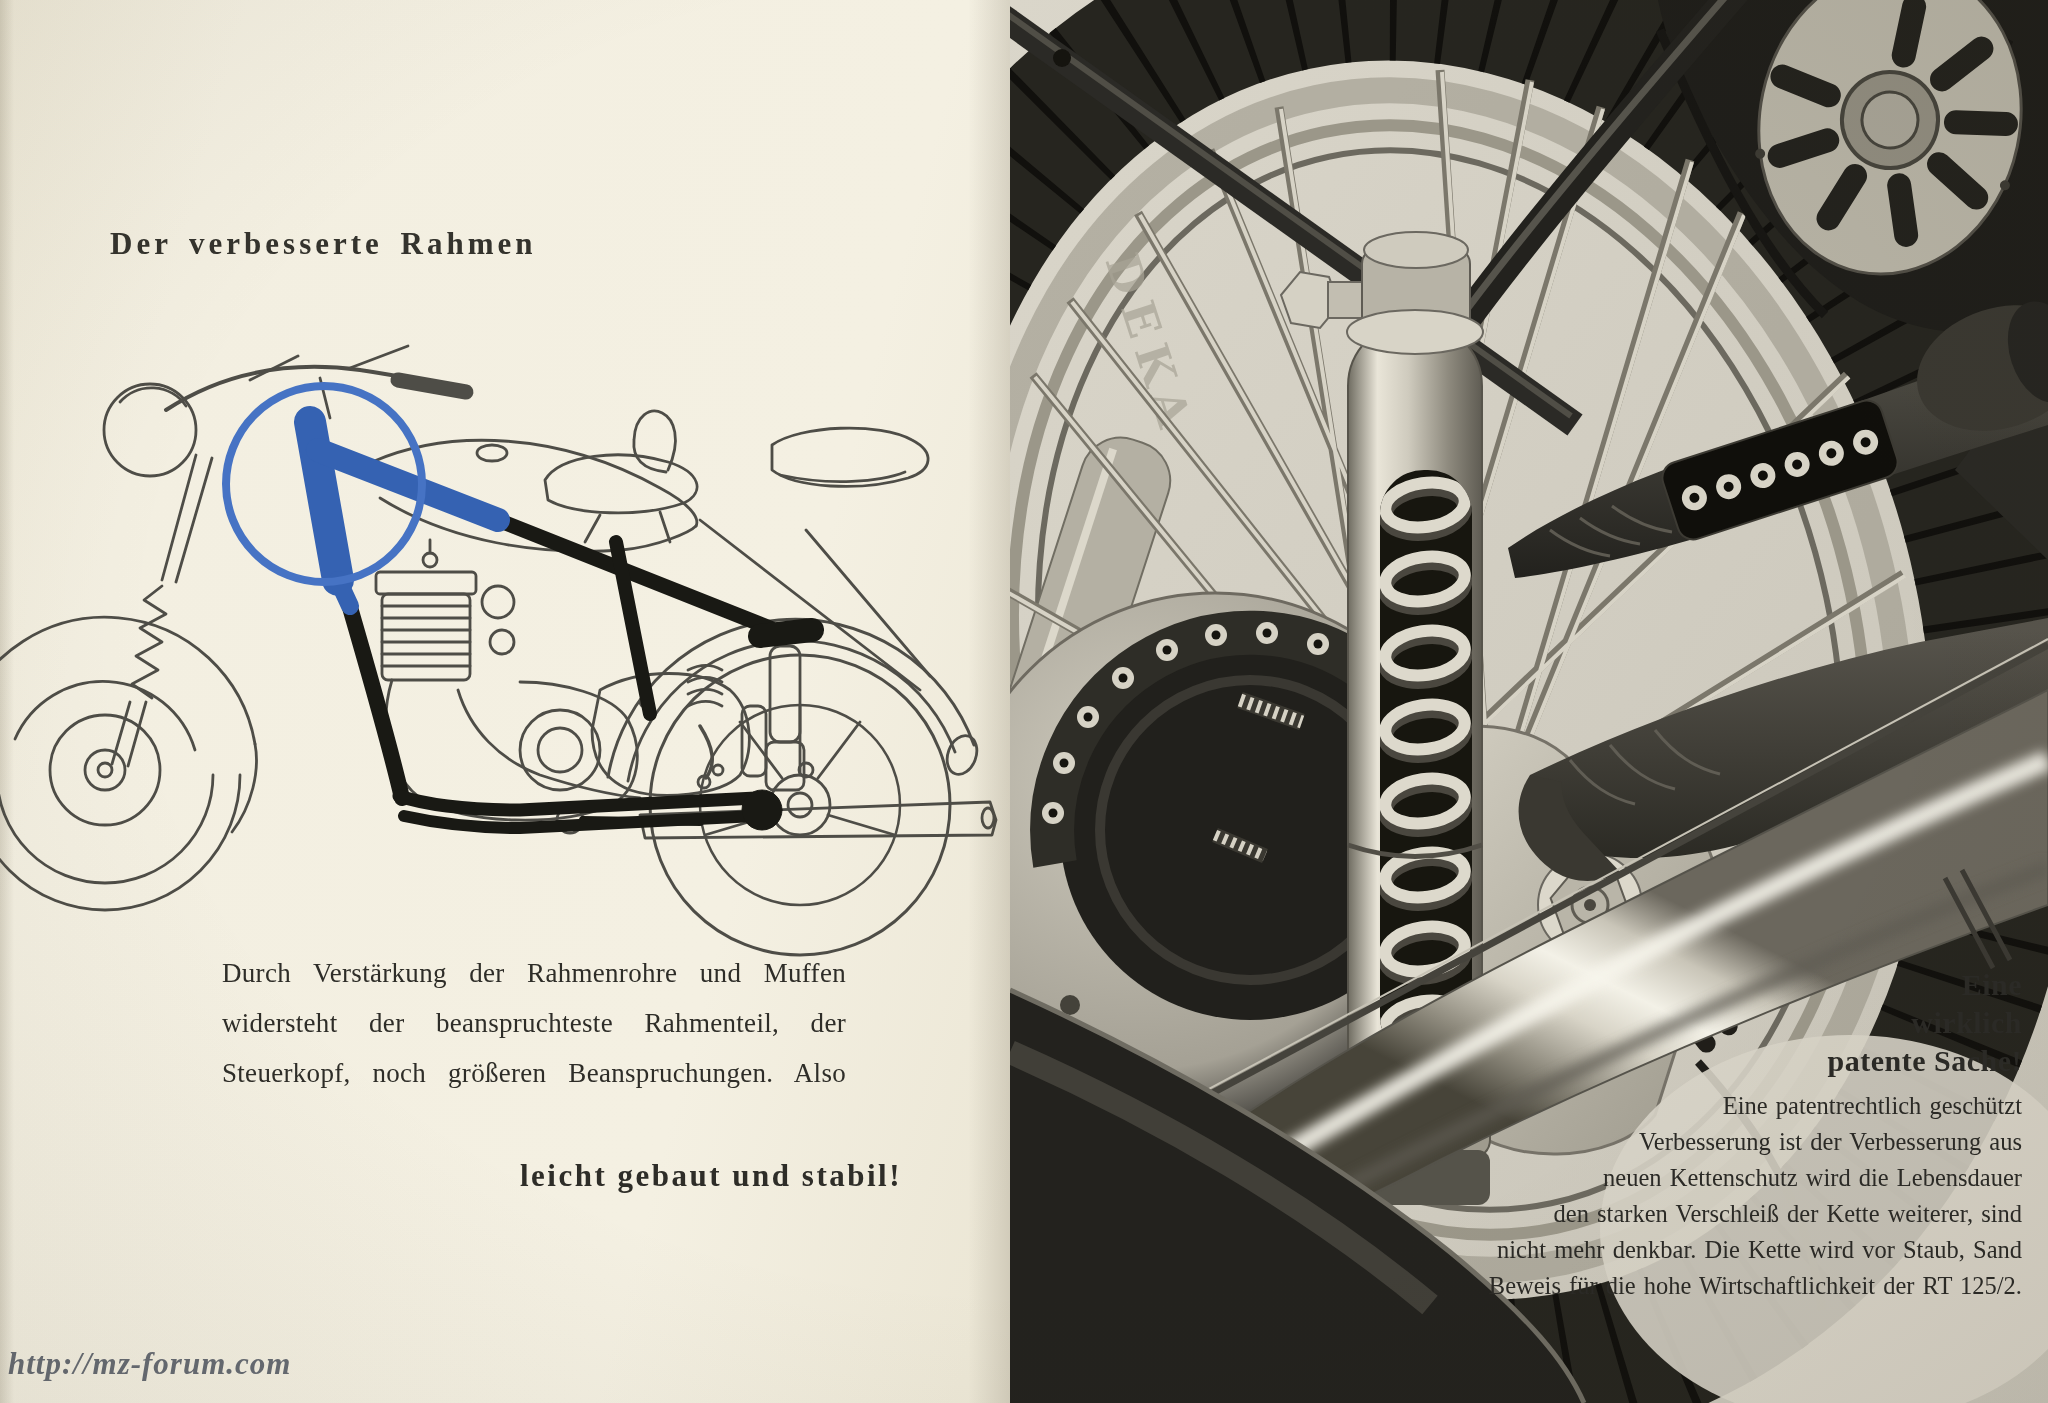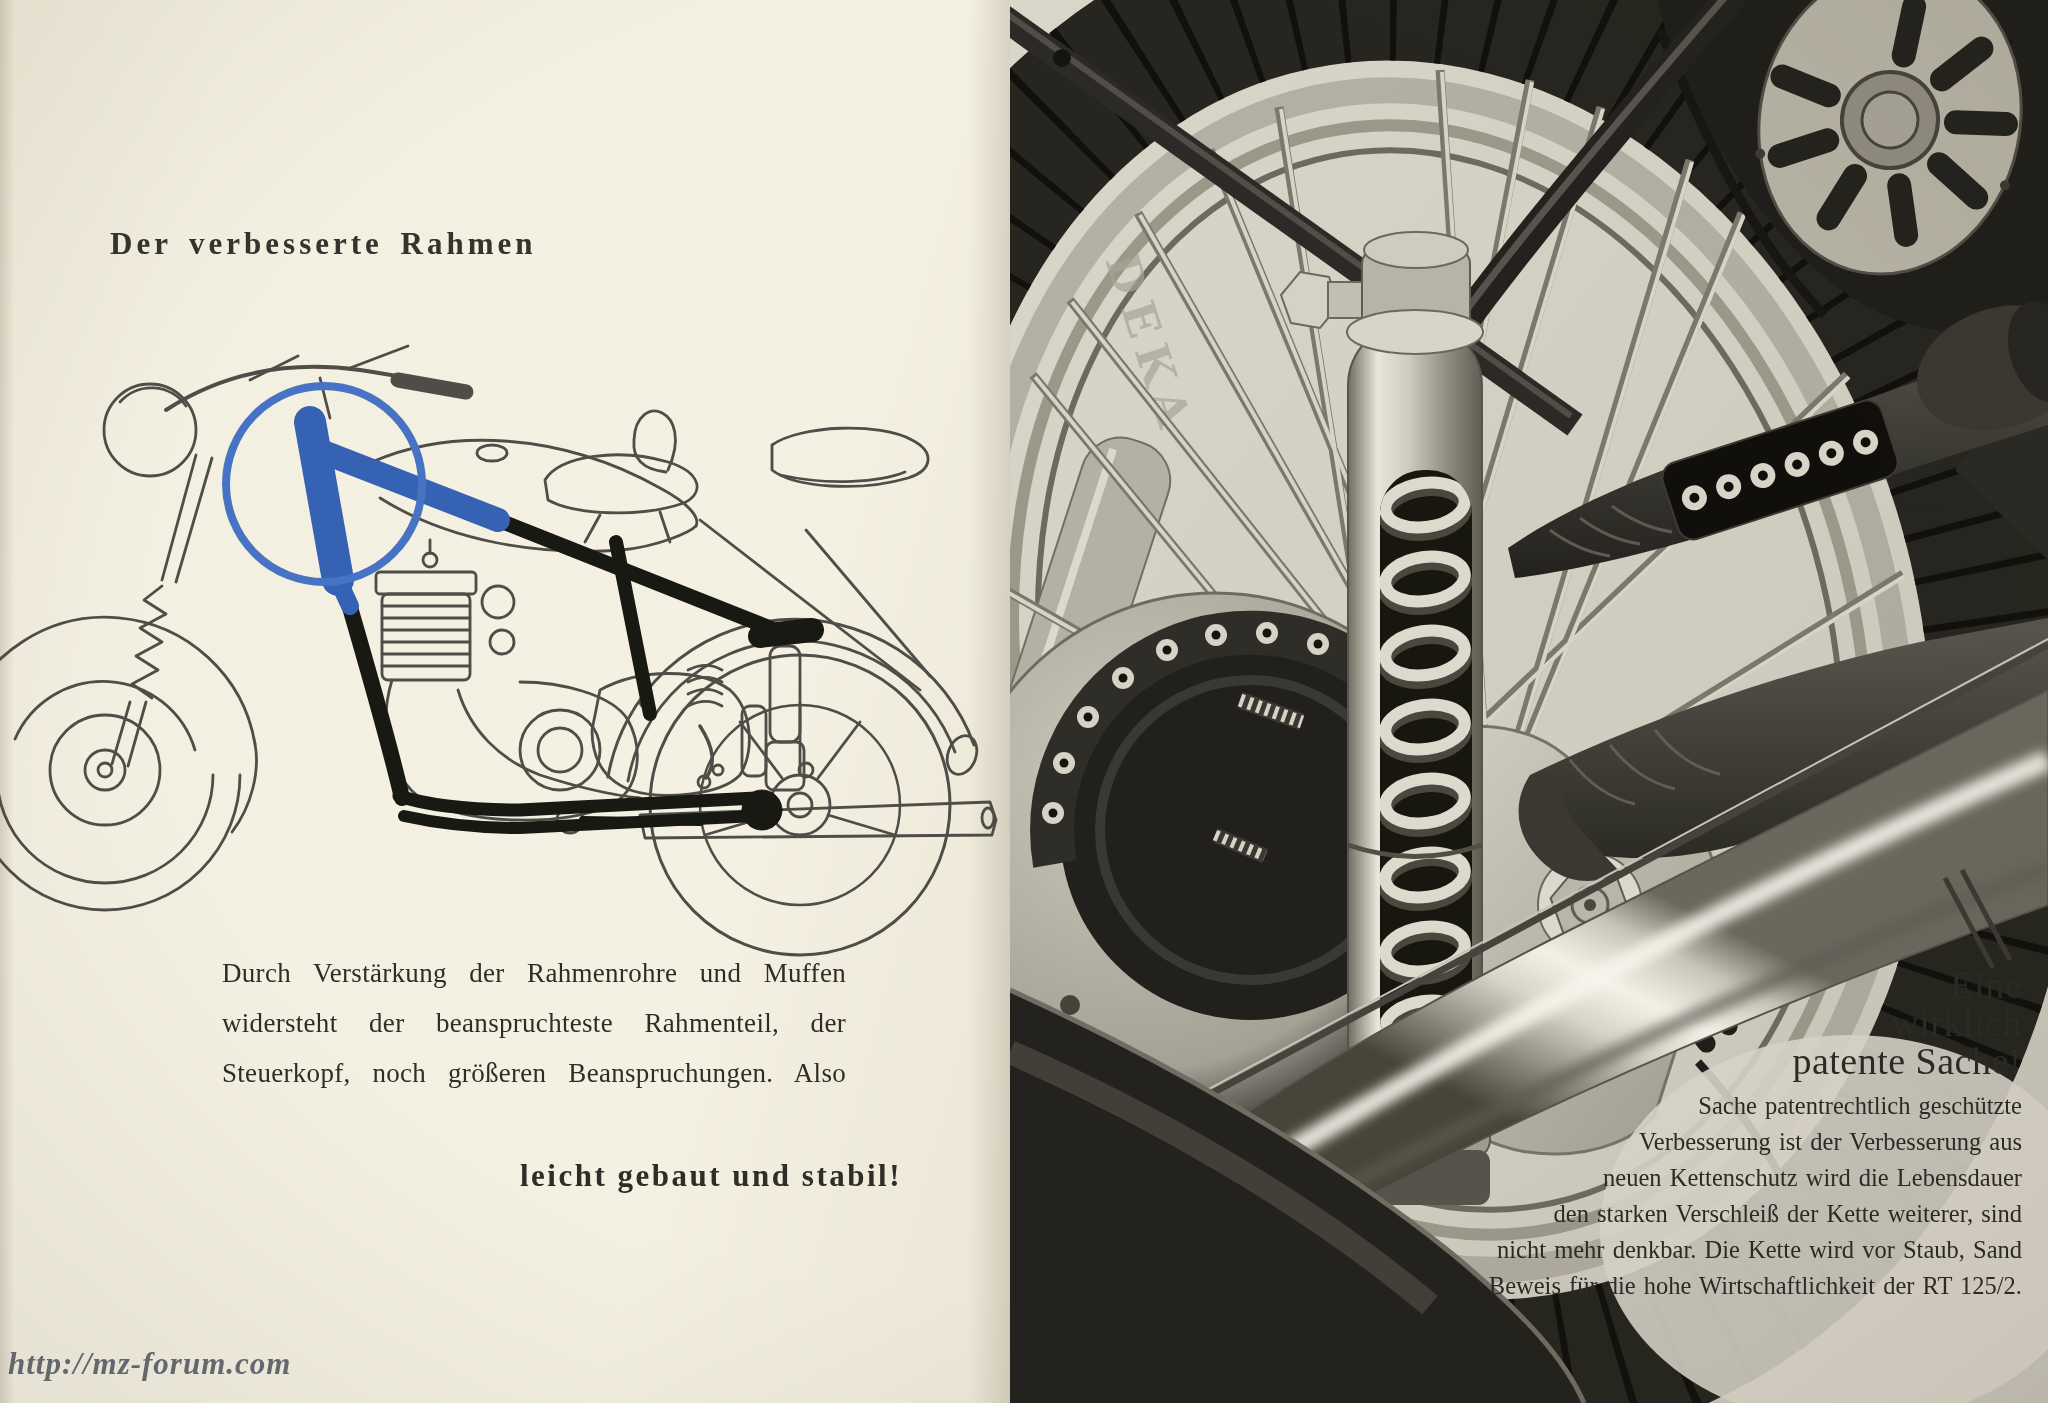--- a/index.html
+++ b/index.html
@@ -19,21 +19,21 @@
   .jline{height:50px;overflow:hidden;text-align:justify;letter-spacing:.3px;}
   .jline::after{content:"";display:inline-block;width:100%;height:0;}
   .slogan{position:absolute;left:520px;top:1158px;font-size:31px;font-weight:700;
     letter-spacing:2.5px;color:#2e2d28;white-space:nowrap;}
   .watermark{position:absolute;left:8px;top:1346px;font-size:31px;font-weight:700;
     font-style:italic;color:#4e5460;opacity:.85;letter-spacing:1px;}
   
   .page-right{position:absolute;left:1010px;top:0;width:1038px;height:1403px;background:#cdc9bd;}
   .page-right svg{position:absolute;left:0;top:0;}
   .caption{position:absolute;right:26px;top:966px;text-align:right;color:#2b2a26;z-index:5;}
-  .cap-head{font-size:38px;font-weight:400;line-height:38px;letter-spacing:.5px;}
+  .cap-head{font-size:30px;font-weight:700;line-height:38px;letter-spacing:.5px;}
   .cap-body{margin-top:8px;font-size:24.5px;line-height:36px;word-spacing:2px;}
   .cap-body div{white-space:nowrap;}
   
   .sk{stroke:#4e4d47;stroke-width:2.8;fill:none;stroke-linecap:round;stroke-linejoin:round;}
   .skb{stroke:#191914;fill:none;stroke-linecap:round;stroke-linejoin:round;}
   .vig{position:absolute;inset:0;pointer-events:none;
     background:radial-gradient(ellipse at 50% 45%,rgba(0,0,0,0) 60%,rgba(50,40,15,.07) 100%);}
 </style>
 </head>
 <body>
@@ -419,21 +419,21 @@
       </g>
     </svg>
 
     <div class="caption">
       <div class="cap-head">
         <div>Eine</div>
         <div>wirklich</div>
         <div>patente Sache!</div>
       </div>
       <div class="cap-body">
-        <div>Sache patentrechtlich geschützte</div>
+        <div>Eine patentrechtlich geschützt</div>
         <div>Verbesserung ist der Verbesserung aus</div>
         <div>neuen Kettenschutz wird die Lebensdauer</div>
         <div>den starken Verschleiß der Kette weiterer, sind</div>
         <div>nicht mehr denkbar. Die Kette wird vor Staub, Sand</div>
         <div>Beweis für die hohe Wirtschaftlichkeit der RT 125/2.</div>
       </div>
     </div>
   </section>
 
   <div class="vig"></div>

